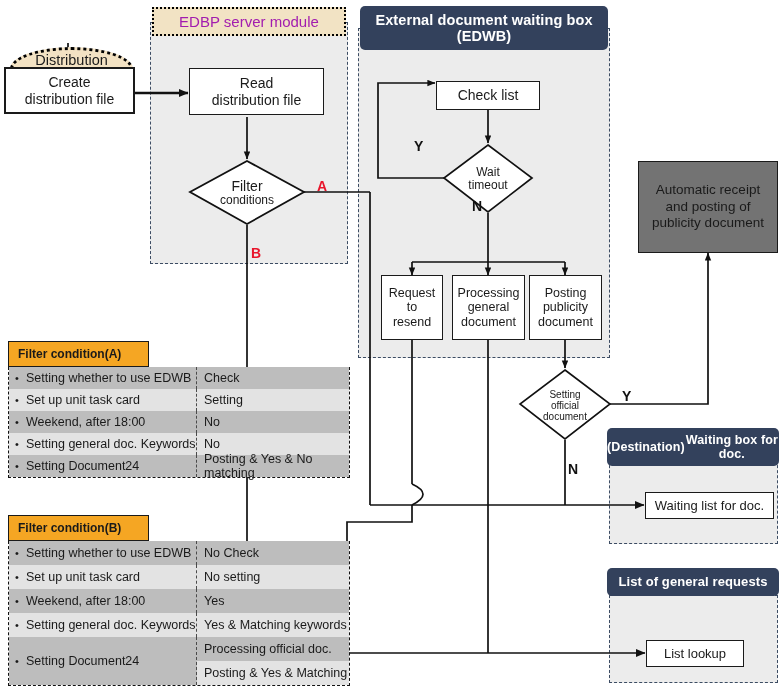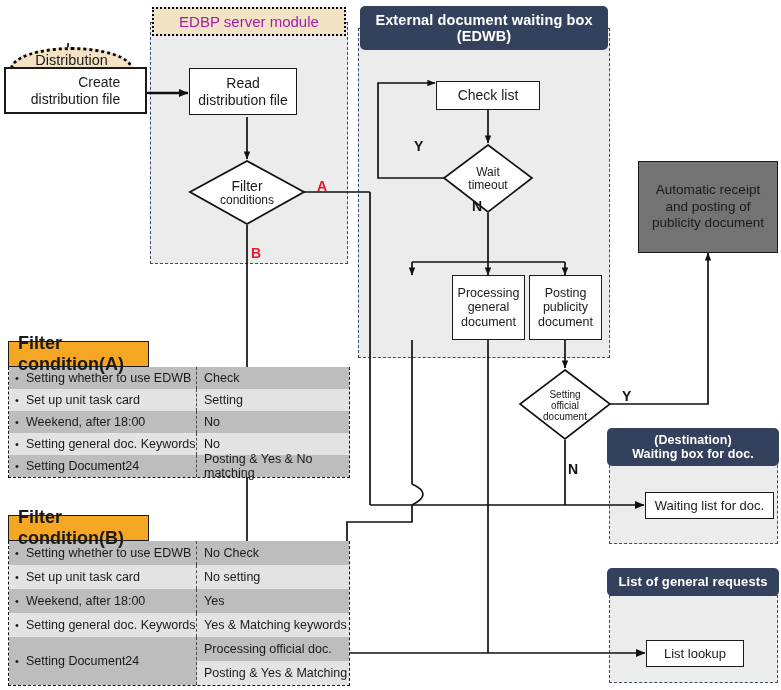--- a/index.html
+++ b/index.html
@@ -32,21 +32,21 @@
   .diamond-label{position:absolute;display:flex;align-items:center;
       justify-content:center;text-align:center;line-height:1.1;pointer-events:none;}
 
   
   .elabel{position:absolute;font-size:14px;font-weight:bold;color:#111;}
   .elabel.red{color:#e8152b;font-size:14px;}
 
   
   .ftable{position:absolute;}
   .ftitle{background:#f5a623;border:1.5px solid #1a1a1a;font-weight:bold;
-      font-size:18px;display:flex;align-items:center;padding-left:9px;
+      font-size:12px;display:flex;align-items:center;padding-left:9px;
       box-sizing:border-box;height:26px;}
   .fgrid{border:1.8px dashed #111;border-top:none;box-sizing:border-box;}
   .frow{display:flex;align-items:stretch;}
   .fcell-l{width:188px;box-sizing:border-box;display:flex;align-items:center;
       padding-left:6px;font-size:12.5px;border-right:1.5px dashed #4a4a4a;}
   .fcell-r{flex:1;box-sizing:border-box;display:flex;align-items:center;
       padding-left:7px;font-size:12.5px;}
   .bullet{display:inline-block;width:11px;flex:0 0 11px;font-size:11px;}
   .sh-a{background:#bdbdbd;}
   .sh-b{background:#e3e3e3;}
@@ -61,21 +61,21 @@
     <span>EDBP server module</span>
   </div>
 
   <div class="abs grp-body" style="left:358px;top:28px;width:252px;height:330px;"></div>
   <div class="abs grp-head-dark" style="left:360px;top:6px;width:248px;height:44px;font-size:14.5px;flex-direction:column;">
     <span>External document waiting box</span>
     <span>(EDWB)</span>
   </div>
 
   <div class="abs grp-body" style="left:609px;top:455px;width:169px;height:89px;"></div>
-  <div class="abs grp-head-dark" style="left:607px;top:428px;width:172px;height:38px;font-size:12.5px;flex-direction:column;">
+  <div class="abs grp-head-dark" style="left:607px;top:428px;width:172px;height:38px;font-size:12.5px;flex-direction:row;">
     <span>(Destination)</span>
     <span>Waiting box for doc.</span>
   </div>
 
   <div class="abs grp-body" style="left:609px;top:595px;width:169px;height:88px;"></div>
   <div class="abs grp-head-dark" style="left:607px;top:568px;width:172px;height:28px;font-size:13px;">
     <span>List of general requests</span>
   </div>
 
   <svg class="layer">
@@ -128,26 +128,26 @@
 
       <path d="M565,440 L565,505"></path>
     </g>
   </svg>
 
   <div class="abs ellipse" style="left:10px;top:3px;width:123px;height:44px;white-space:pre-line;">
     <span>Distribution
 module</span>
   </div>
 
-  <div class="abs proc" style="left:4px;top:67px;width:143px;height:47px;font-size:14px;white-space:pre-line;border-width:2px;text-align:right;">
+  <div class="abs proc" style="left:4px;top:67px;width:131px;height:47px;font-size:14px;white-space:pre-line;border-width:2px;">
     <span>Create
 distribution file</span>
   </div>
 
-  <div class="abs proc" style="left:189px;top:68px;width:108px;height:47px;font-size:14px;white-space:pre-line;">
+  <div class="abs proc" style="left:189px;top:68px;width:135px;height:47px;font-size:14px;white-space:pre-line;">
     <span>Read
 distribution file</span>
   </div>
 
   <svg class="layer" style="pointer-events:none;">
     <polygon points="247,161 304,192 247,224 190,192" fill="#fff" stroke="#111" stroke-width="1.8"></polygon>
   </svg>
   <div class="diamond-label" style="left:197px;top:174px;width:100px;height:38px;flex-direction:column;">
     <span style="font-size:14px;">Filter</span>
     <span style="font-size:12px;">conditions</span>
@@ -158,20 +158,25 @@
   </div>
 
   <svg class="layer" style="pointer-events:none;">
     <polygon points="488,145 532,178 488,212 444,178" fill="#fff" stroke="#111" stroke-width="1.7"></polygon>
   </svg>
   <div class="diamond-label" style="left:448px;top:162px;width:80px;height:34px;flex-direction:column;font-size:12px;">
     <span>Wait</span>
     <span>timeout</span>
   </div>
 
+  <div class="abs proc inner" style="left:381px;top:275px;width:62px;height:65px;font-size:12.5px;white-space:pre-line;">
+    <span>Request
+to
+resend</span>
+  </div>
 
   <div class="abs proc inner" style="left:452px;top:275px;width:73px;height:65px;font-size:12.5px;white-space:pre-line;justify-content:center;">
     <span>Processing
 general
 document</span>
   </div>
 
   <div class="abs proc inner" style="left:529px;top:275px;width:73px;height:65px;font-size:12.5px;white-space:pre-line;">
     <span>Posting
 publicity

